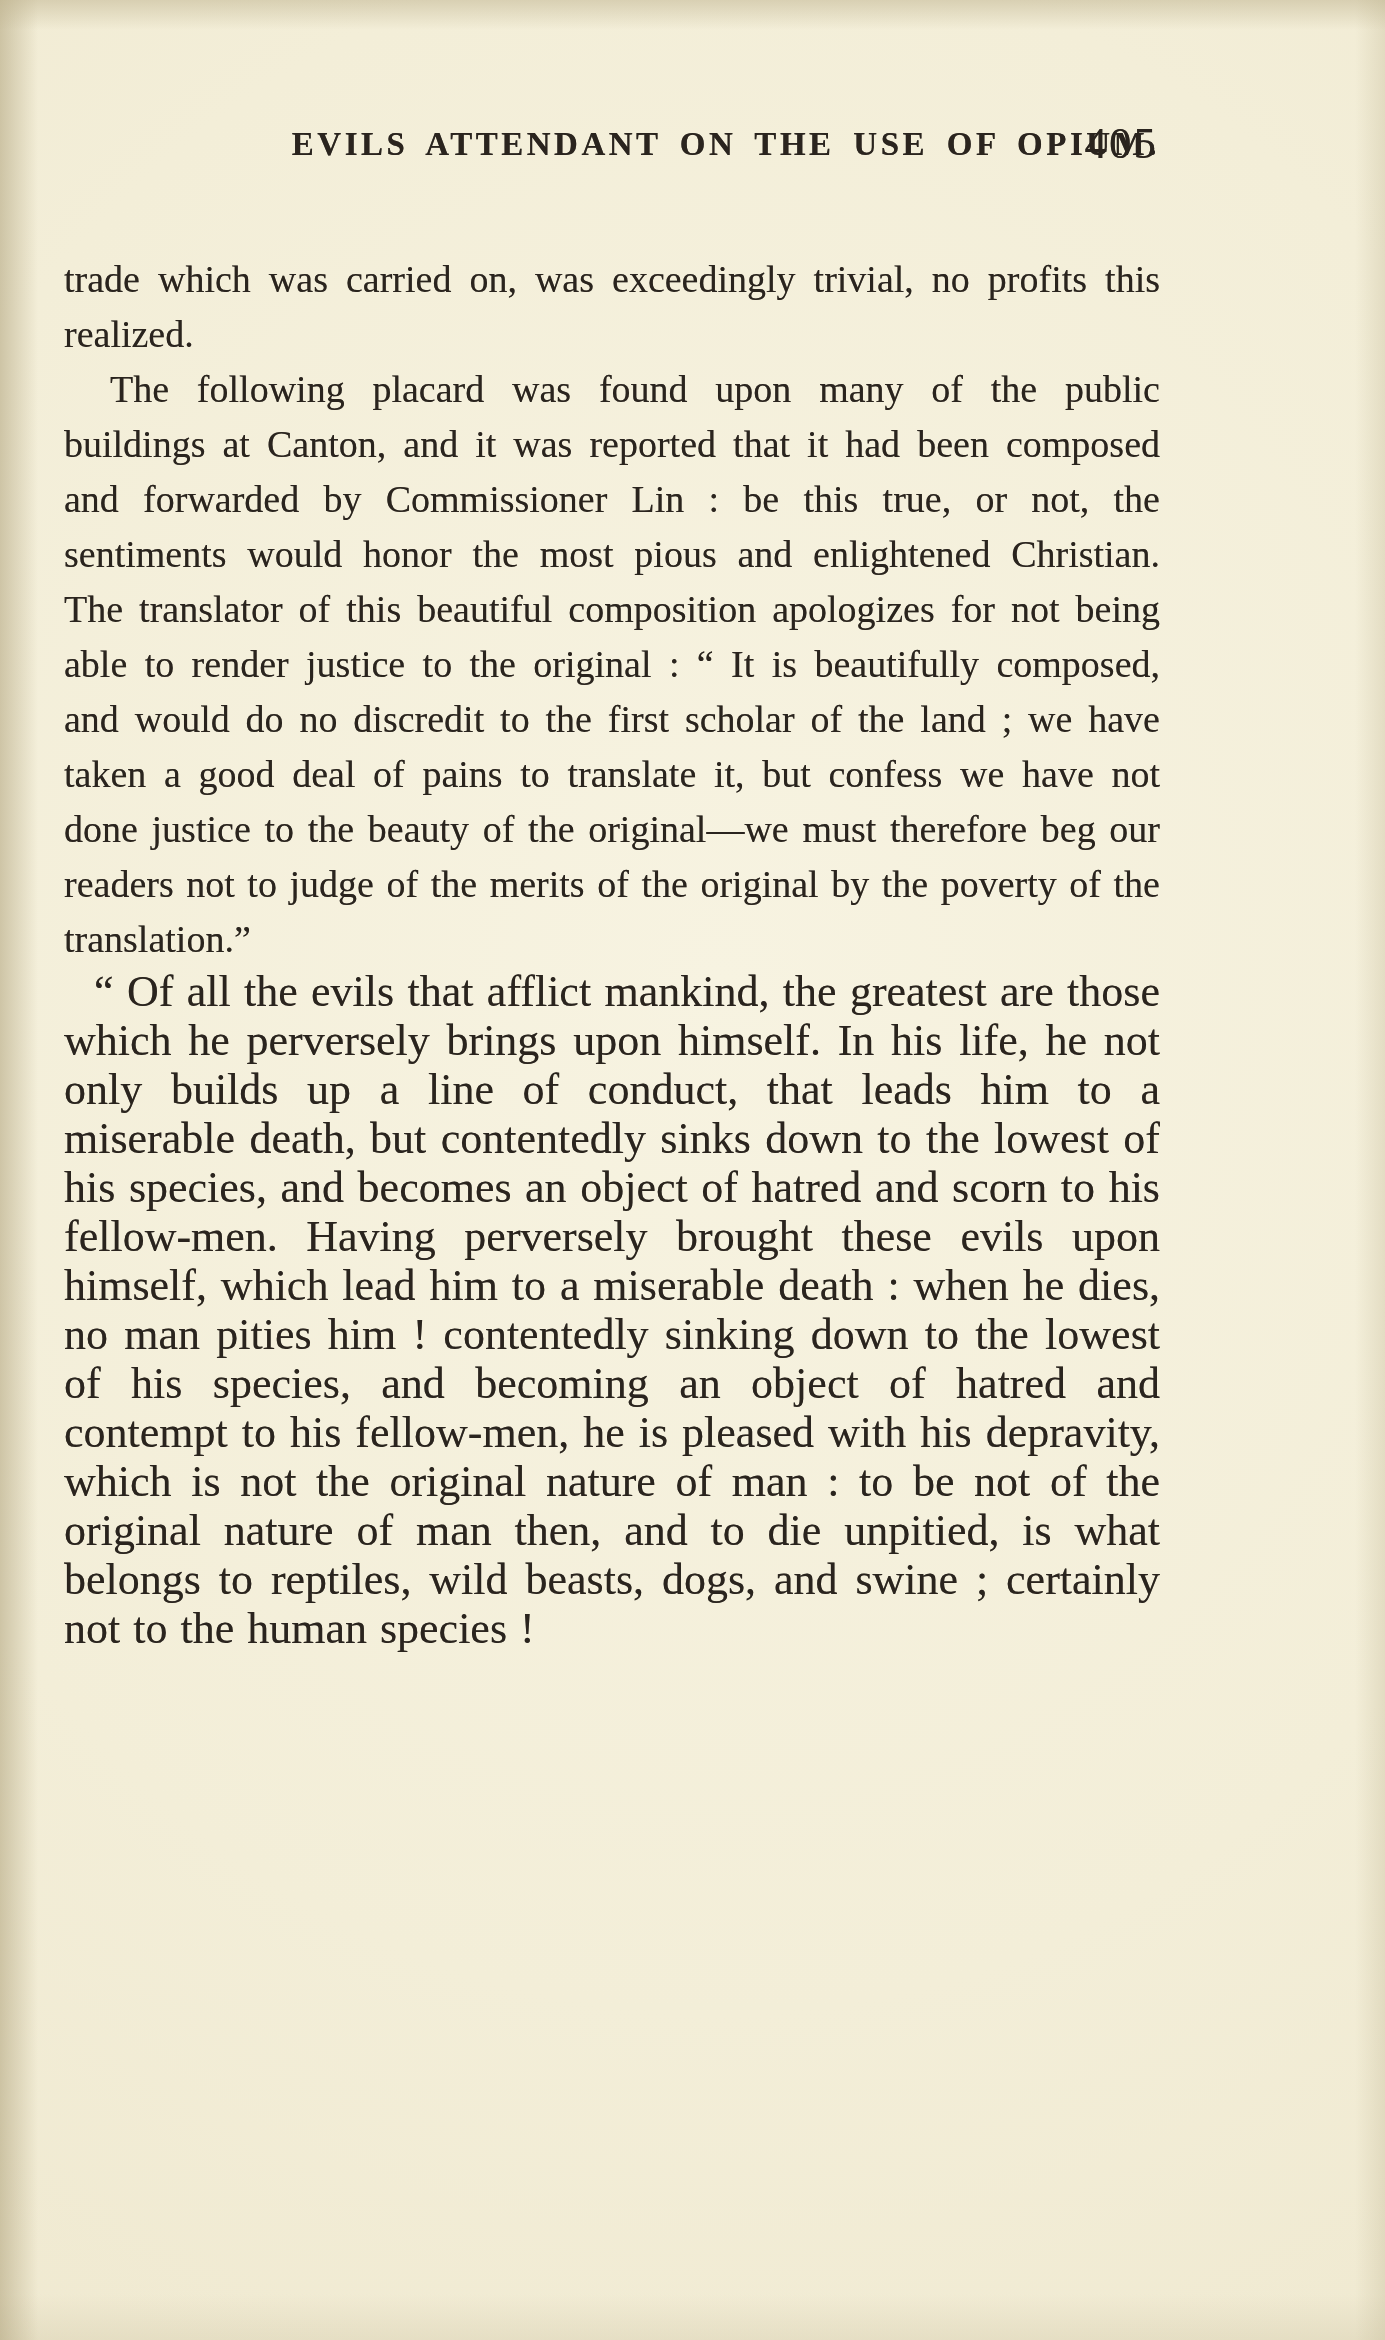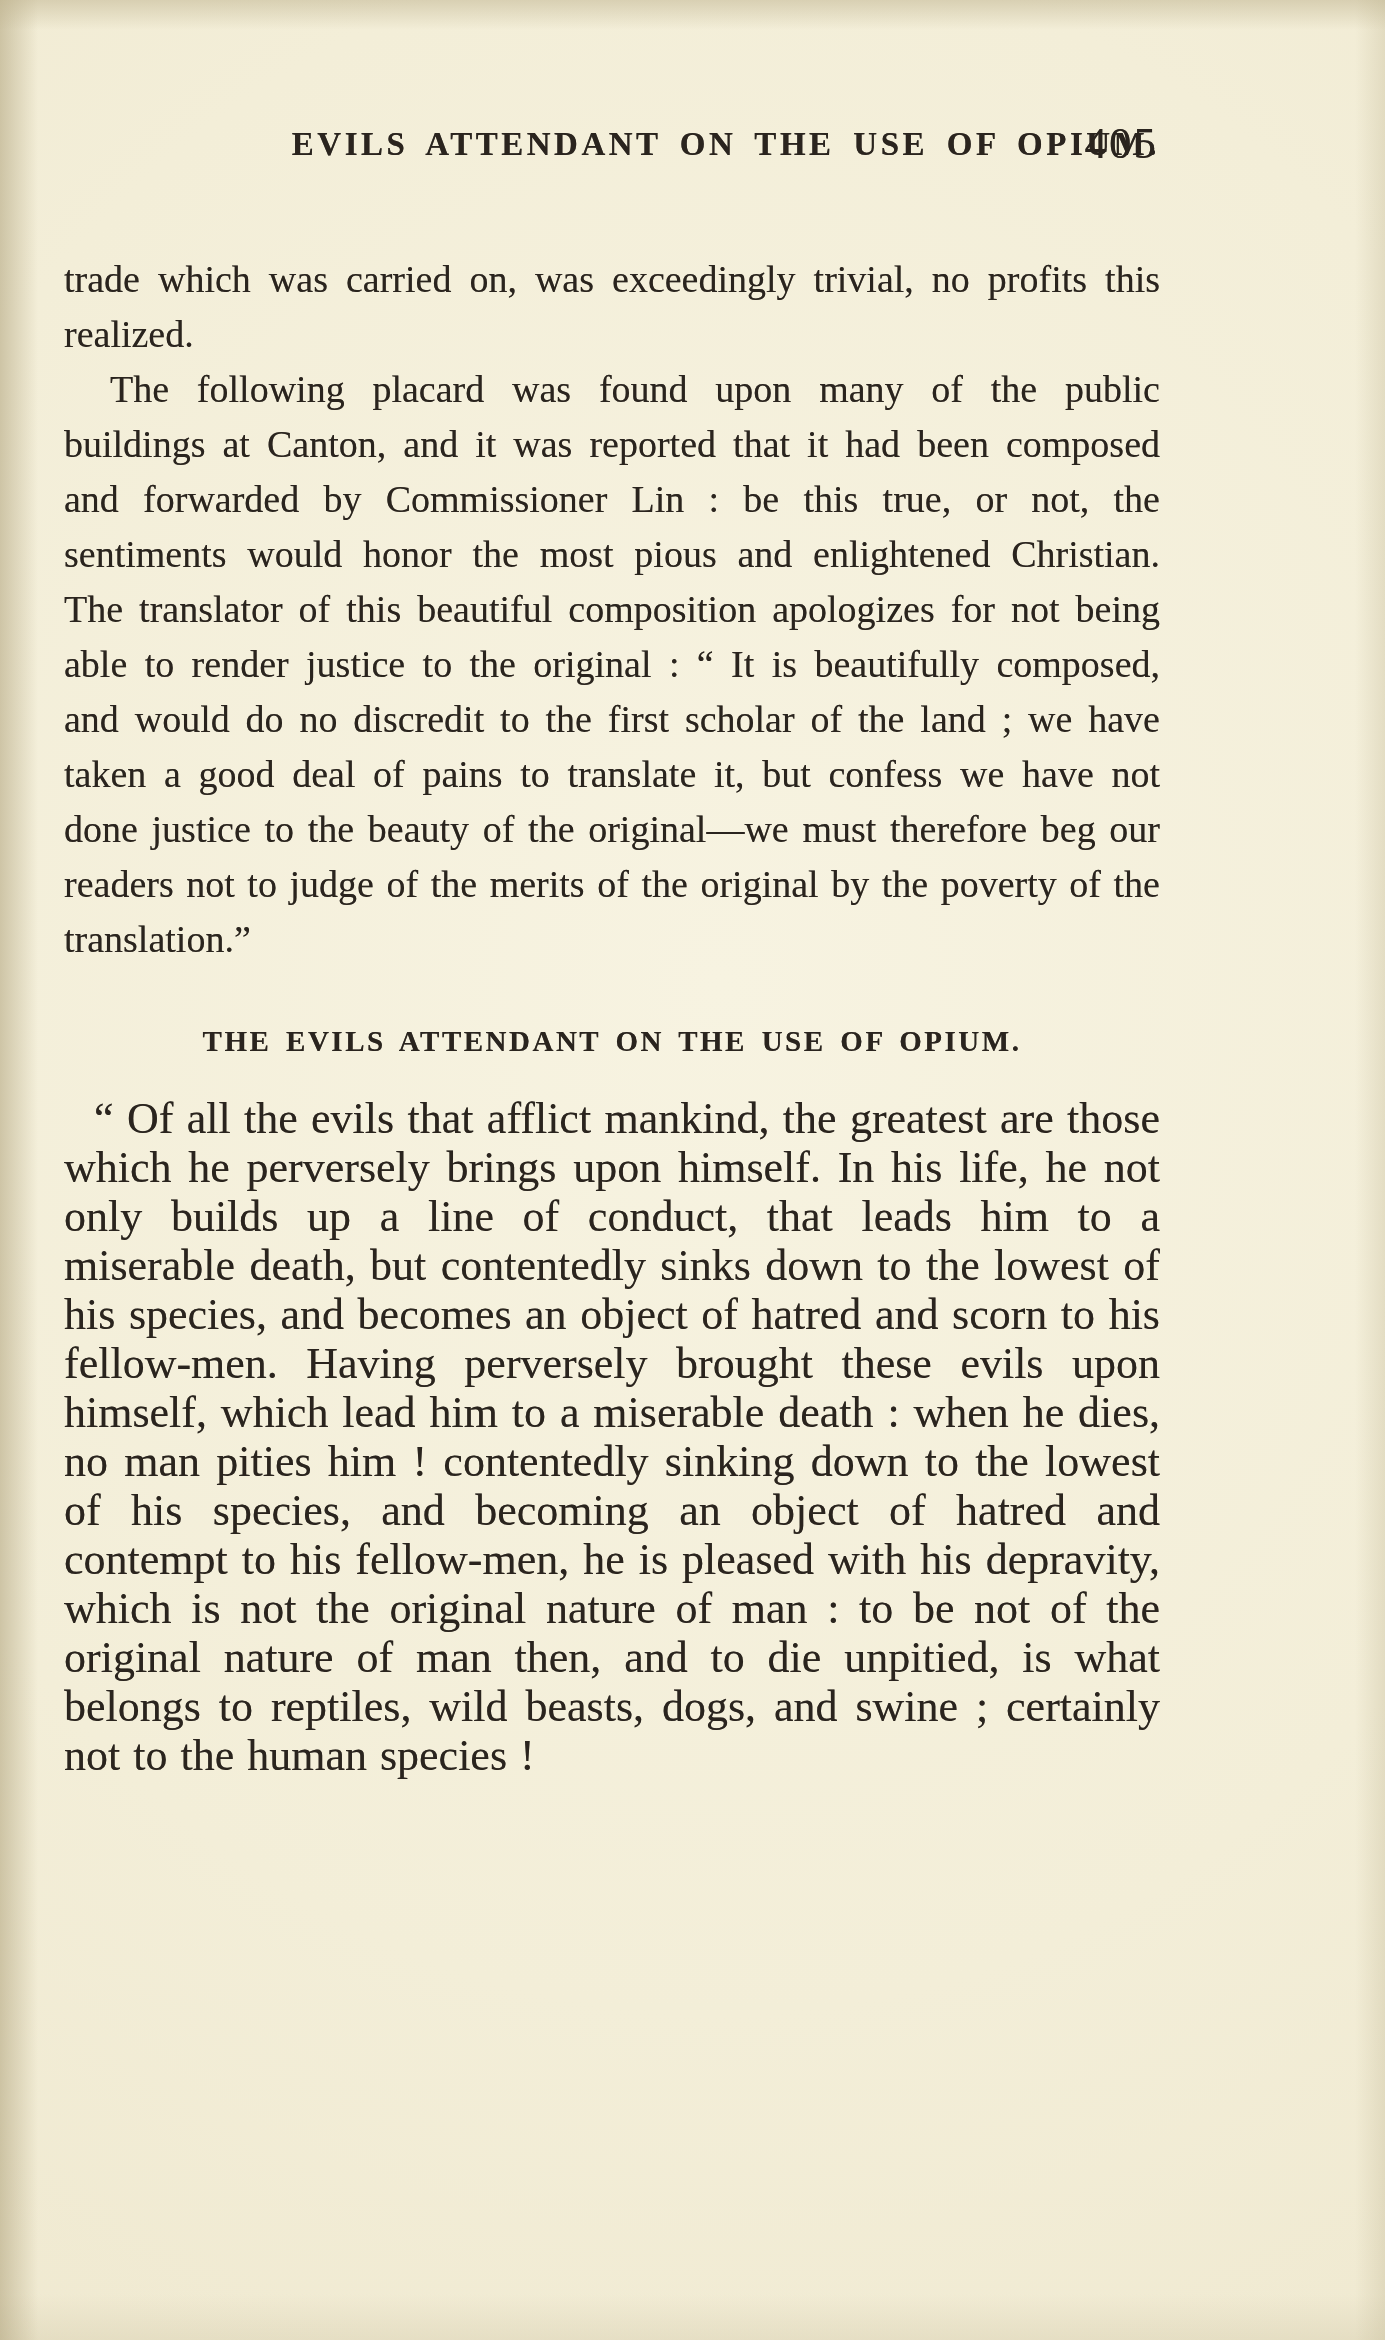--- a/index.html
+++ b/index.html
@@ -84,19 +84,18 @@
 
     <div class="header">
       <span class="running-title">EVILS ATTENDANT ON THE USE OF OPIUM.</span>
       <span class="page-number">405</span>
     </div>
 
     <p class="body-text no-indent">trade which was carried on, was exceedingly trivial, no profits this realized.</p>
 
     <p class="body-text">The following placard was found upon many of the public buildings at Canton, and it was reported that it had been composed and forwarded by Commissioner Lin : be this true, or not, the sentiments would honor the most pious and enlightened Christian.  The translator of this beautiful composition apologizes for not being able to render justice to the original : “ It is beautifully composed, and would do no discredit to the first scholar of the land ; we have taken a good deal of pains to translate it, but confess we have not done justice to the beauty of the original—we must therefore beg our readers not to judge of the merits of the original by the poverty of the translation.”</p>
 
-    <h2 class="section-heading">THE EVILS ATTENDANT ON THE USE OF OPIUM.</h2>
 
     <p class="section-text">“ Of all the evils that afflict mankind, the greatest are those which he perversely brings upon himself.  In his life, he not only builds up a line of conduct, that leads him to a miserable death, but contentedly sinks down to the lowest of his species, and becomes an object of hatred and scorn to his fellow-men.  Having perversely brought these evils upon himself, which lead him to a miserable death : when he dies, no man pities him !  contentedly sinking down to the lowest of his species, and becoming an object of hatred and contempt to his fellow-men, he is pleased with his depravity, which is not the original nature of man : to be not of the original nature of man then, and to die unpitied, is what belongs to reptiles, wild beasts, dogs, and swine ; certainly not to the human species !</p>
 
 
   </div>
 </div>
 
 </body></html>

